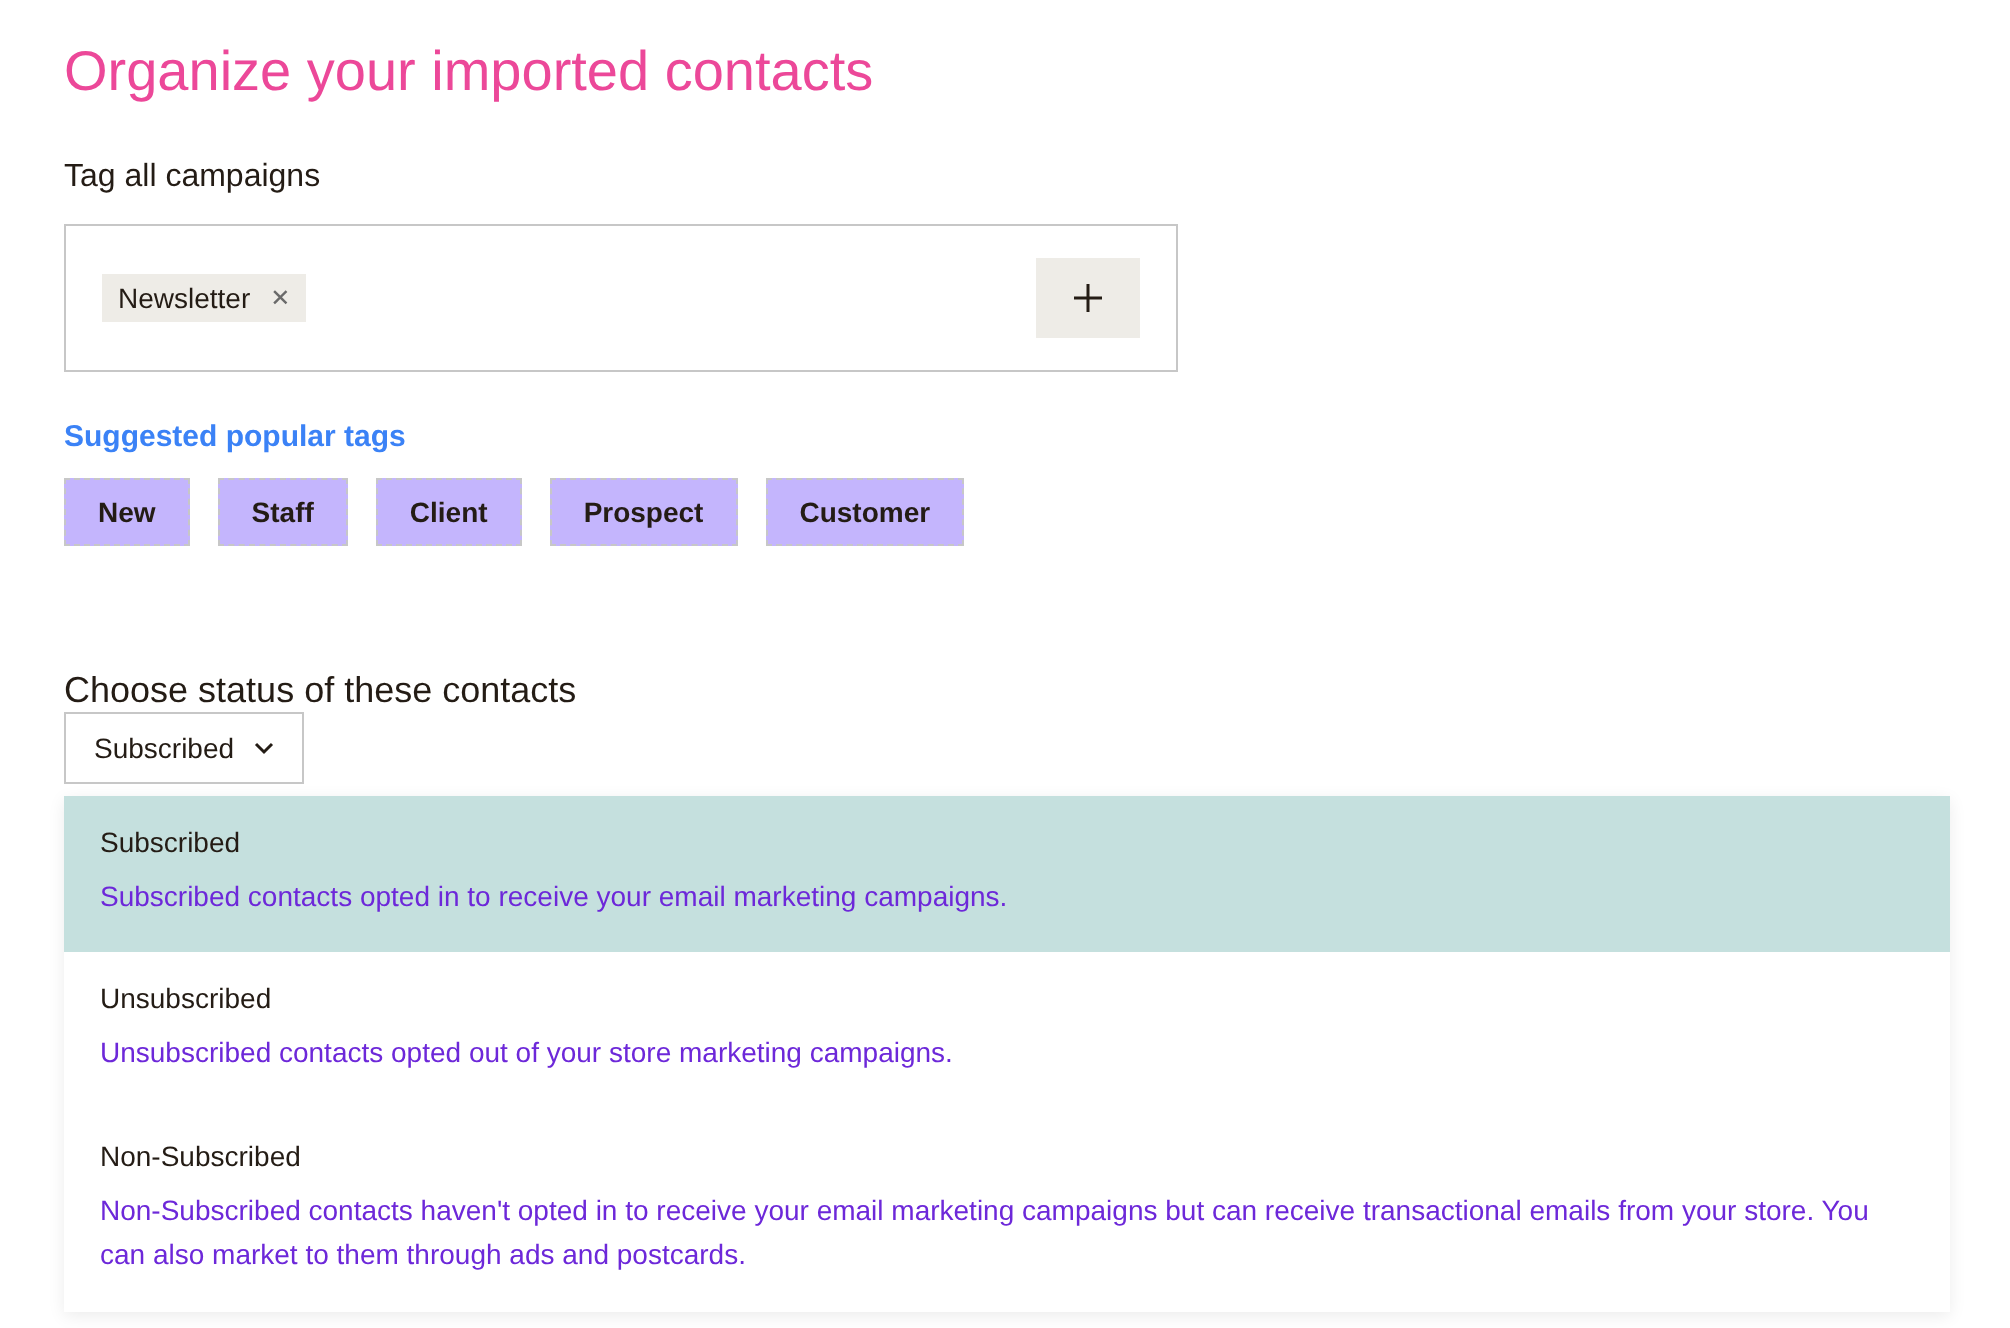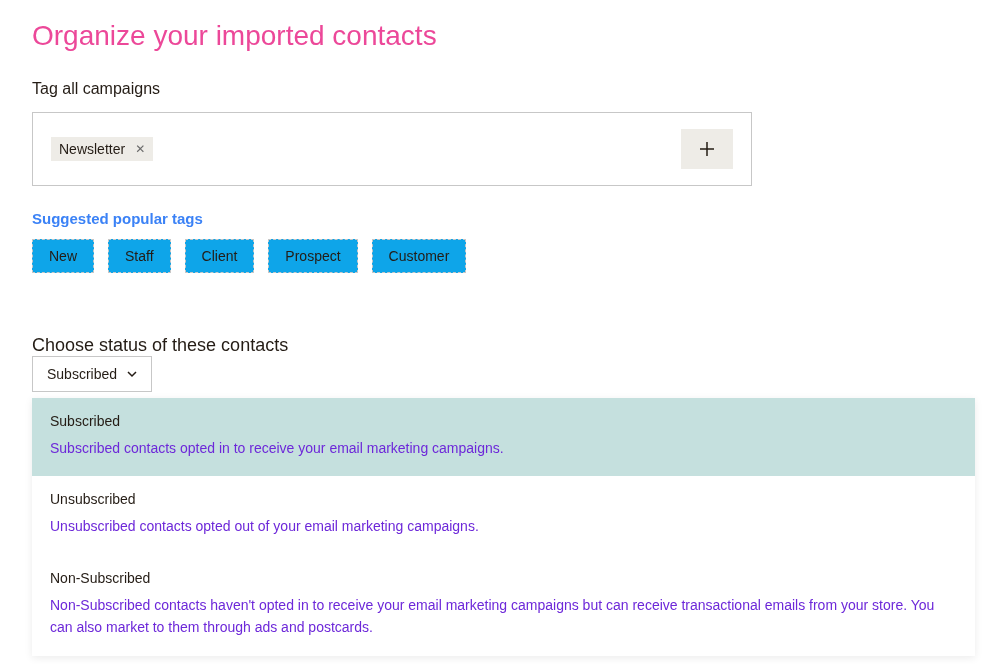--- a/index.html
+++ b/index.html
@@ -22,21 +22,21 @@
     margin-bottom: 28px;
   }
   .section-label {
     font-size: 16px;
     font-weight: 400;
     color: #241c15;
     margin-bottom: 14px;
   }
   .tag-box {
     border: 1px solid #c7c7c7;
-    width: 720px;
+    width: 557px;
     padding: 16px 18px;
     display: flex;
     align-items: center;
     justify-content: space-between;
     margin-bottom: 24px;
   }
   .tag-chip {
     background: #eeece7;
     padding: 4px 8px;
     display: inline-flex;
@@ -71,22 +71,23 @@
   .suggested-row {
     display: flex;
     gap: 14px;
     margin-bottom: 62px;
   }
   .suggested-tag {
     border: 1px dashed #c7c7c7;
     padding: 8px 16px;
     font-size: 14px;
     color: #241c15;
-    background: #0ea5e9;
+    background: #c4b5fd;
     cursor: pointer;
+    font-weight: bold;
   }
   .status-label {
     font-size: 18px;
     font-weight: 400;
     color: #241c15;
   }
   .dropdown-btn {
     border: 1px solid #c7c7c7;
     background: #fff;
     padding: 9px 14px;
@@ -166,20 +167,20 @@
     </span>
   </button>
 
   <div class="dropdown-panel">
     <div class="option selected">
       <div class="option-title">Subscribed</div>
       <div class="option-desc">Subscribed contacts opted in to receive your email marketing campaigns.</div>
     </div>
     <div class="option">
       <div class="option-title">Unsubscribed</div>
-      <div class="option-desc">Unsubscribed contacts opted out of your email marketing campaigns.</div>
+      <div class="option-desc">Unsubscribed contacts opted out of your store marketing campaigns.</div>
     </div>
     <div class="option">
       <div class="option-title">Non-Subscribed</div>
       <div class="option-desc">Non-Subscribed contacts haven't opted in to receive your email marketing campaigns but can receive transactional emails from your store. You can also market to them through ads and postcards.</div>
     </div>
   </div>
 </div>
 
 </body></html>

